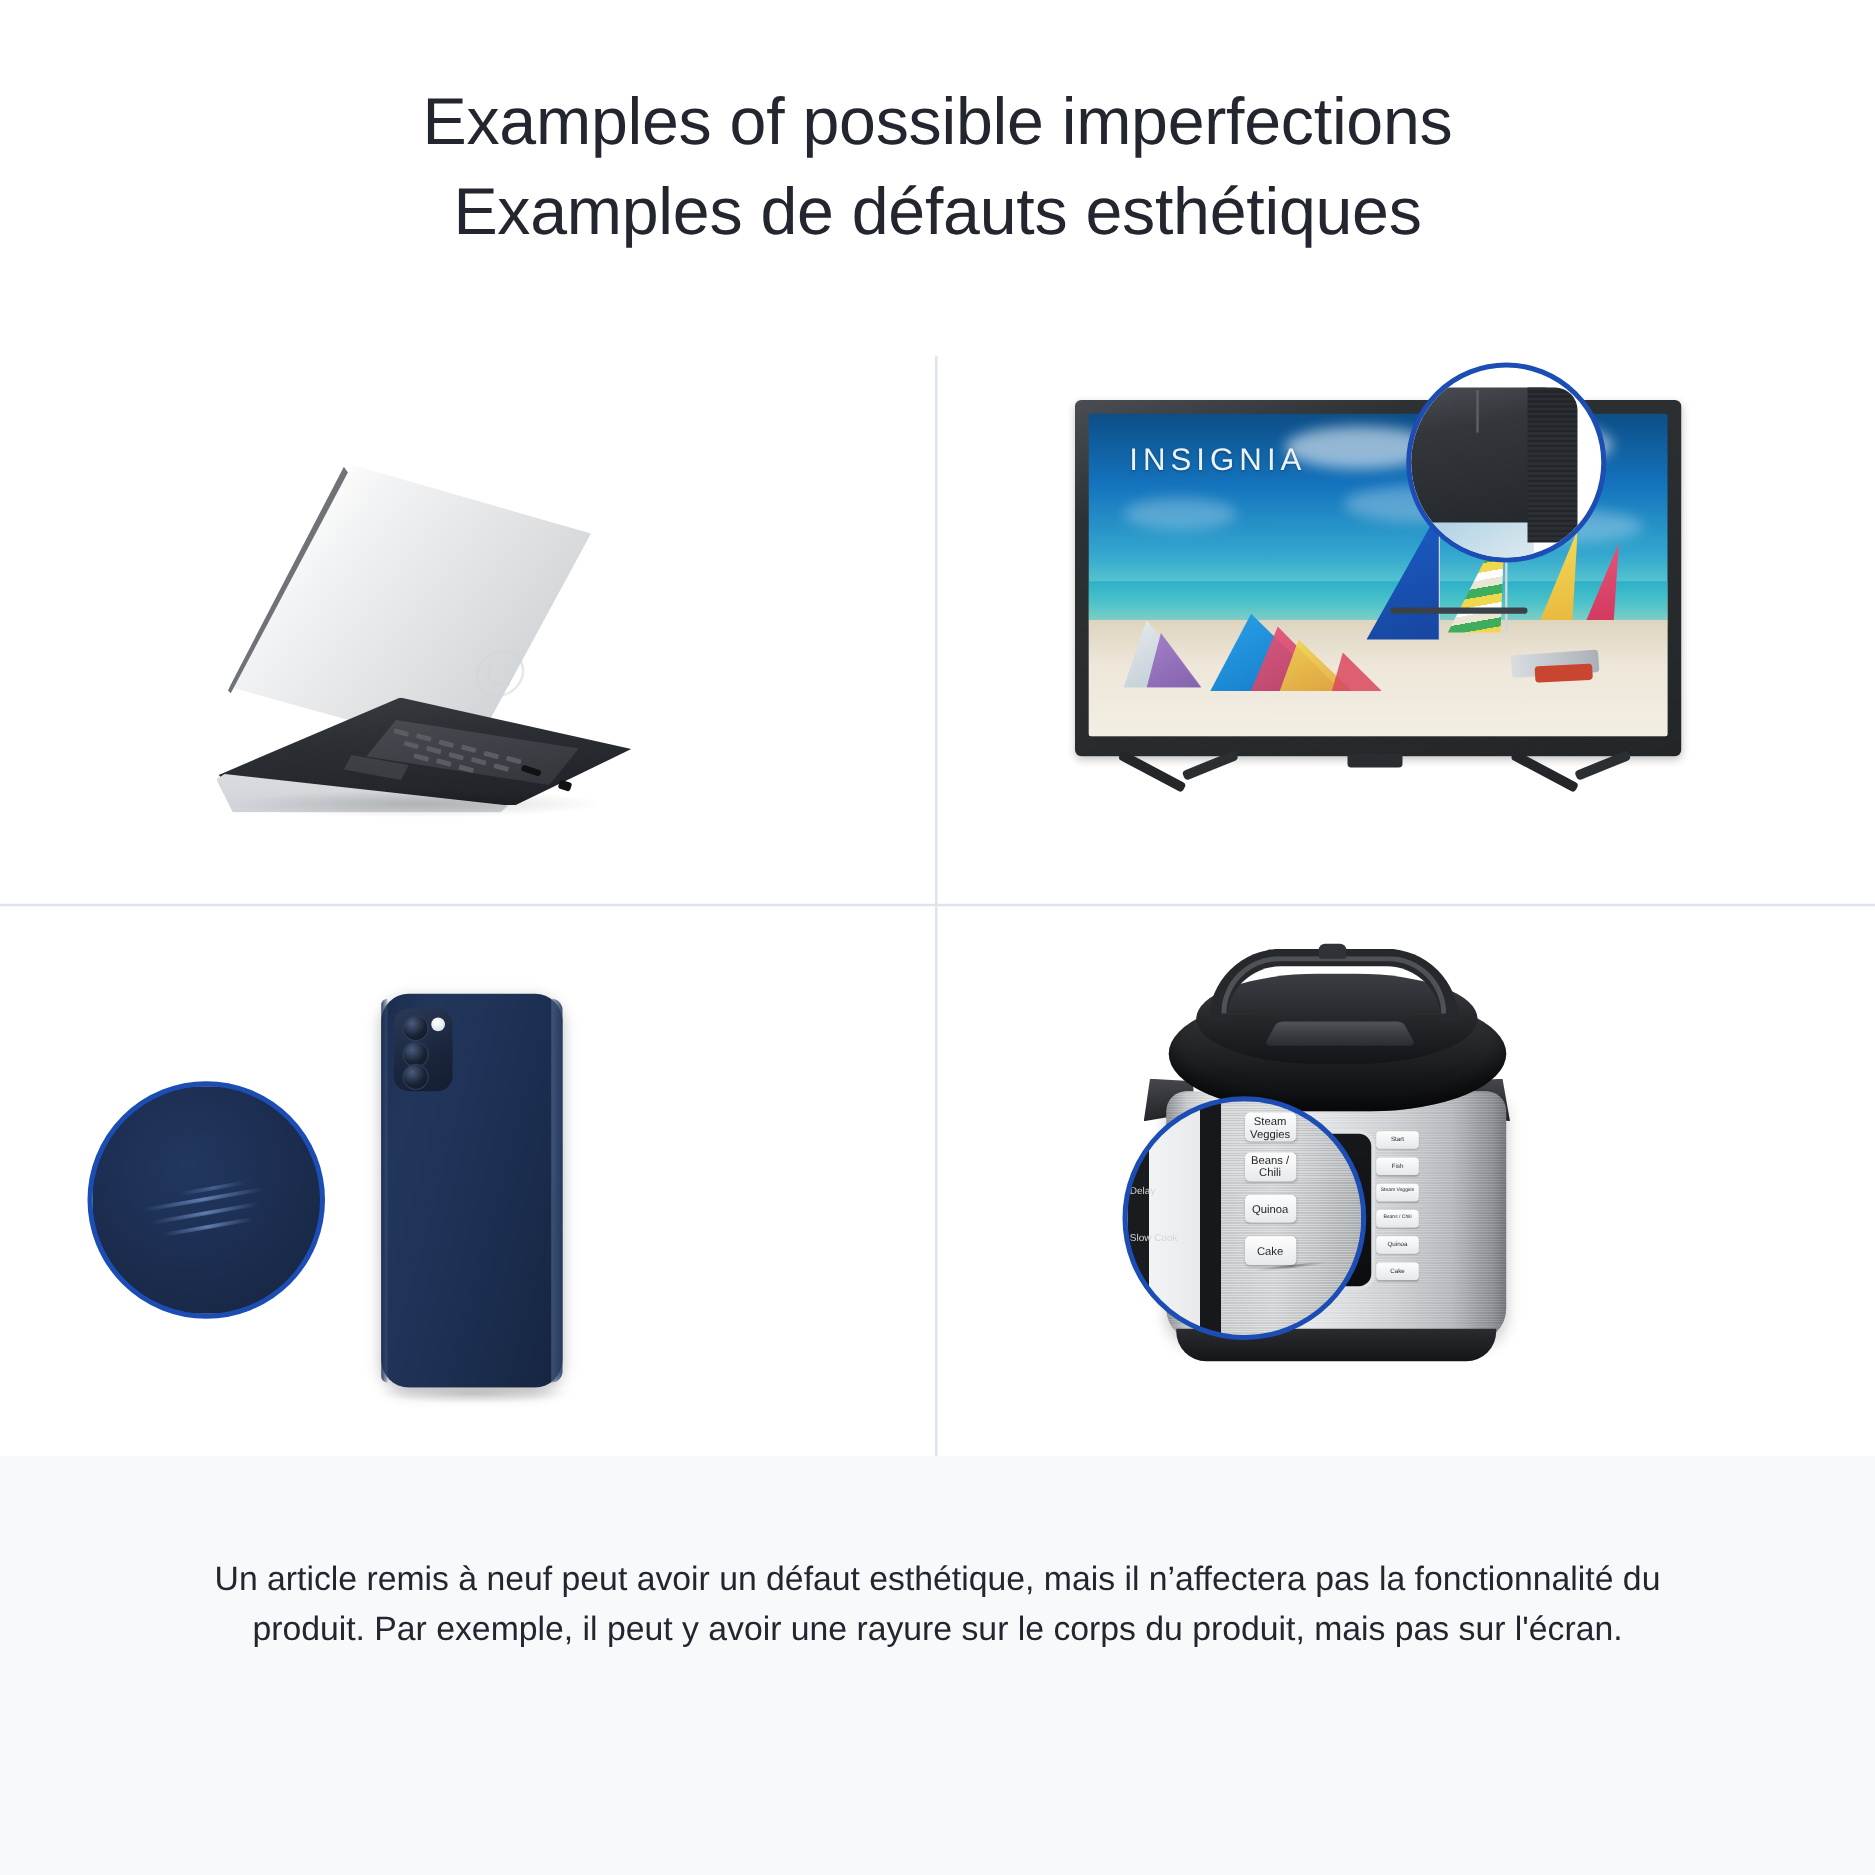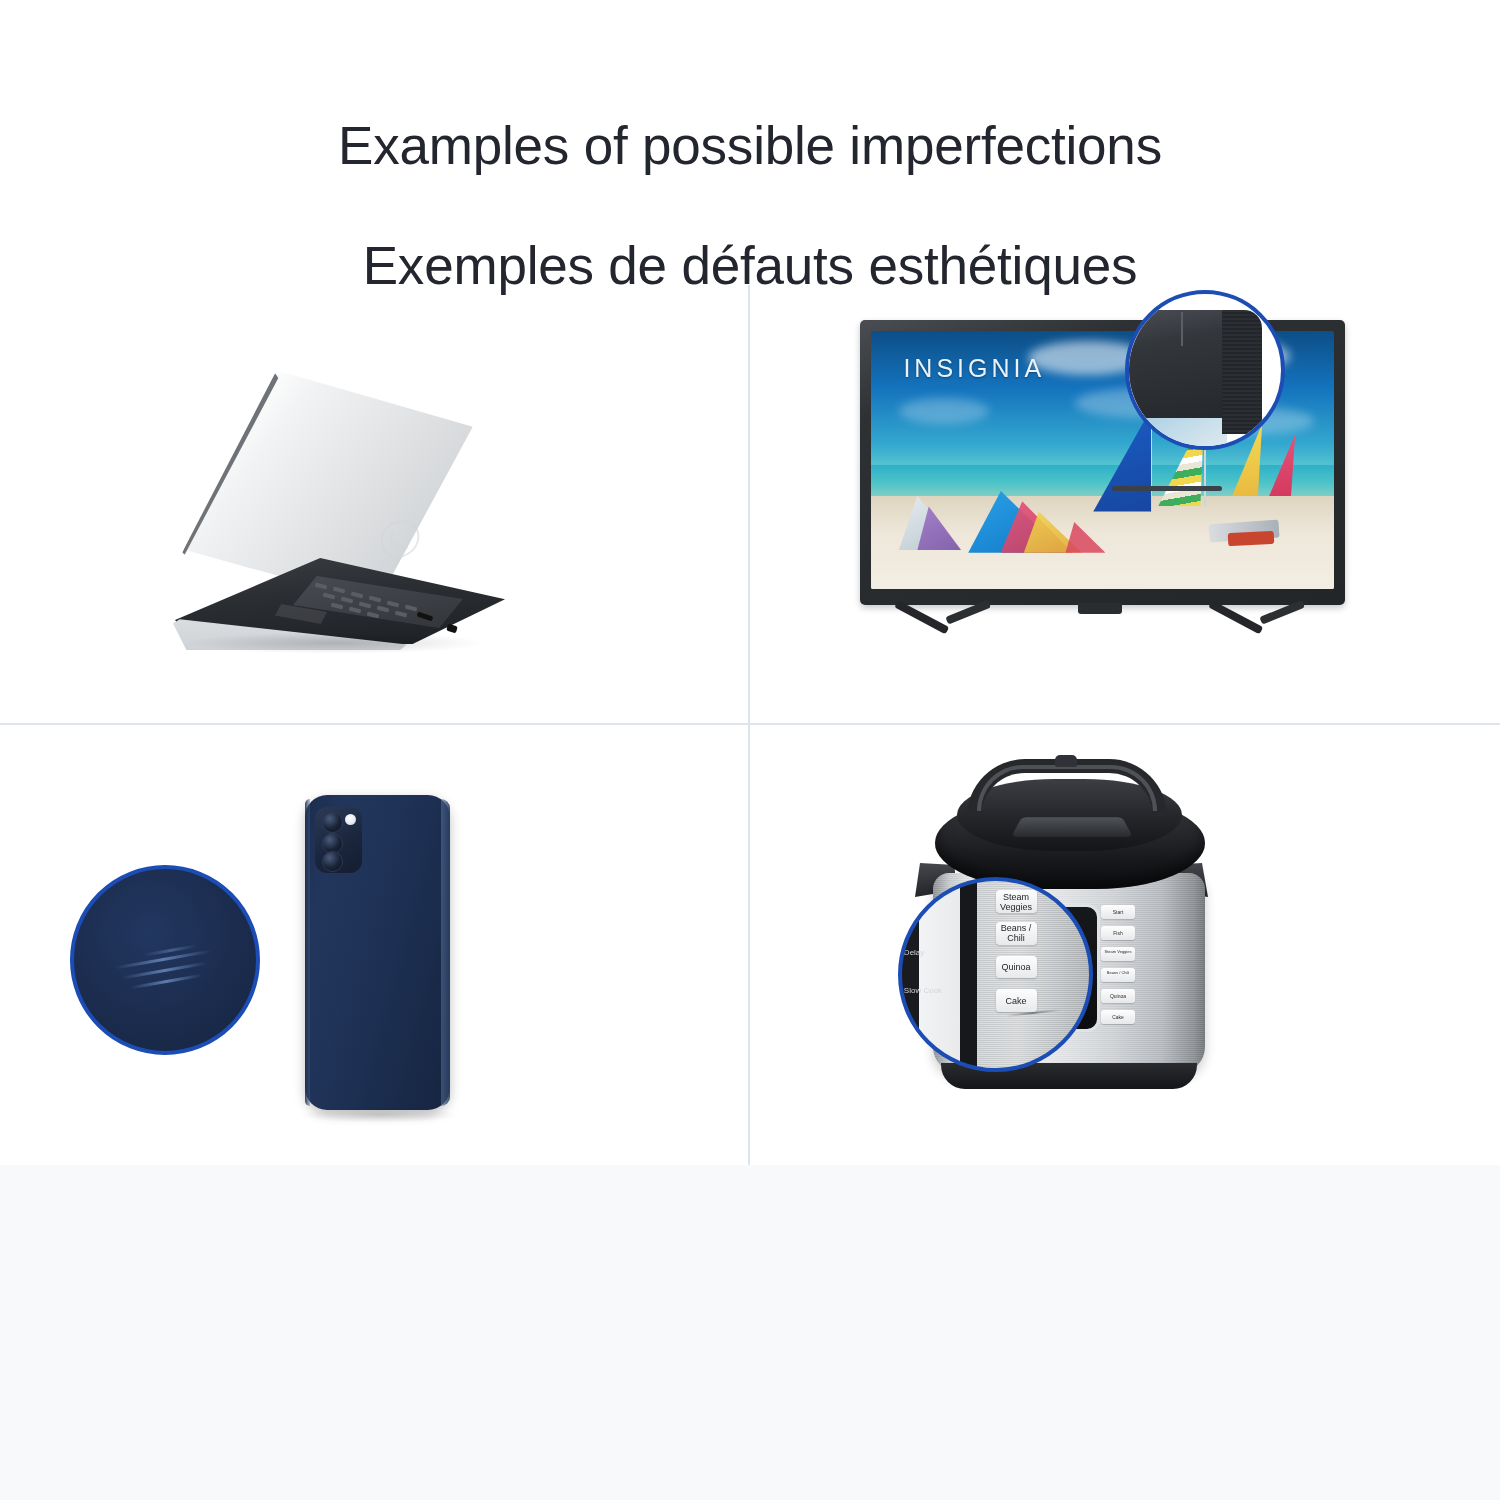--- a/index.html
+++ b/index.html
@@ -17,21 +17,20 @@
     padding-top:62px;
     text-align:center;
   }
   .title-line{
     font-size:53px;
     line-height:72px;
     font-weight:400;
     letter-spacing:-0.2px;
     color:#23262e;
     white-space:nowrap;
-    margin-top:48px;
   }
   
   .grid{
     position:absolute;
     left:0;top:285px;
     width:1500px;height:880px;
     display:grid;
     grid-template-columns:1fr 1fr;
     grid-template-rows:1fr 1fr;
   }
@@ -396,21 +395,21 @@
   .para{
     font-size:27px;line-height:40px;color:#23262e;font-weight:400;
   }
   .para.fr{margin-top:30px;}
 </style>
 </head>
 <body>
 
 <div class="header">
   <div class="title-line">Examples of possible imperfections</div>
-  <div class="title-line">Exemples de défauts esthétiques</div>
+  <div class="title-line">Examples de défauts esthétiques</div>
 </div>
 
 <div class="grid">
 
   <div class="cell tl">
     <div class="stage">
       <div class="lap-wrap">
         <div class="lap-lid"></div>
         <div class="lap-lid-edge"></div>
         <div class="lap-logo"></div>
@@ -584,13 +583,14 @@
         <div class="bkw" style="top:58%">Cake</div>
         <div class="darklbl" style="top:36%">Delay</div>
         <div class="darklbl" style="top:56%">Slow Cook</div>
         <div class="pcscratch"></div>
       </div>
     </div>
   </div>
 </div>
 
 <div class="footer">
+  <div class="para fr">Un article remis à neuf peut avoir un défaut esthétique, mais il n’affectera pas la fonctionnalité du produit. Par exemple, il peut y avoir une rayure sur le corps du produit, mais pas sur l'écran.</div>
 </div>
 
 </body></html>

